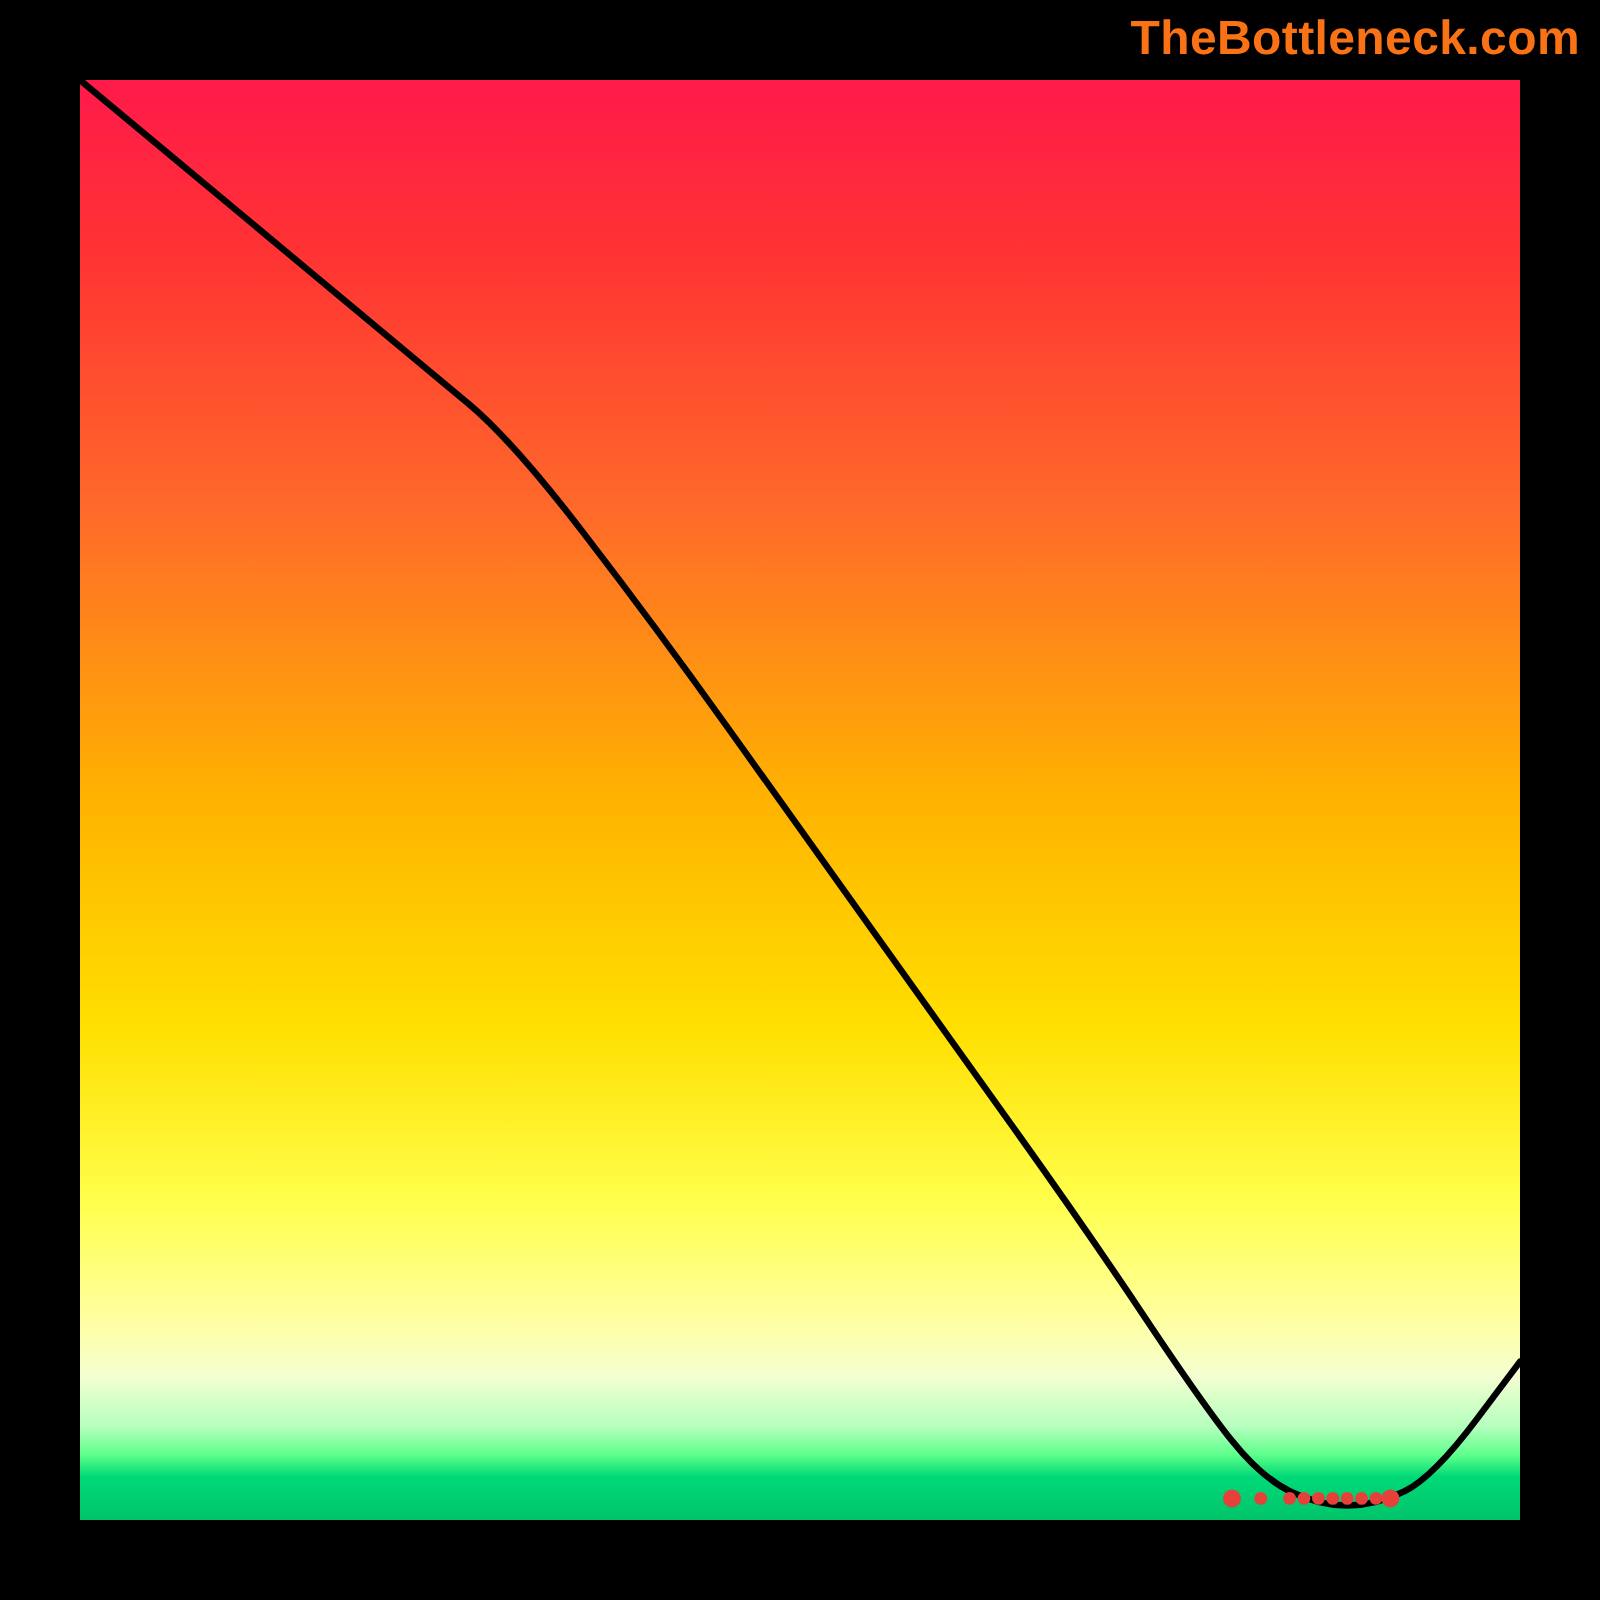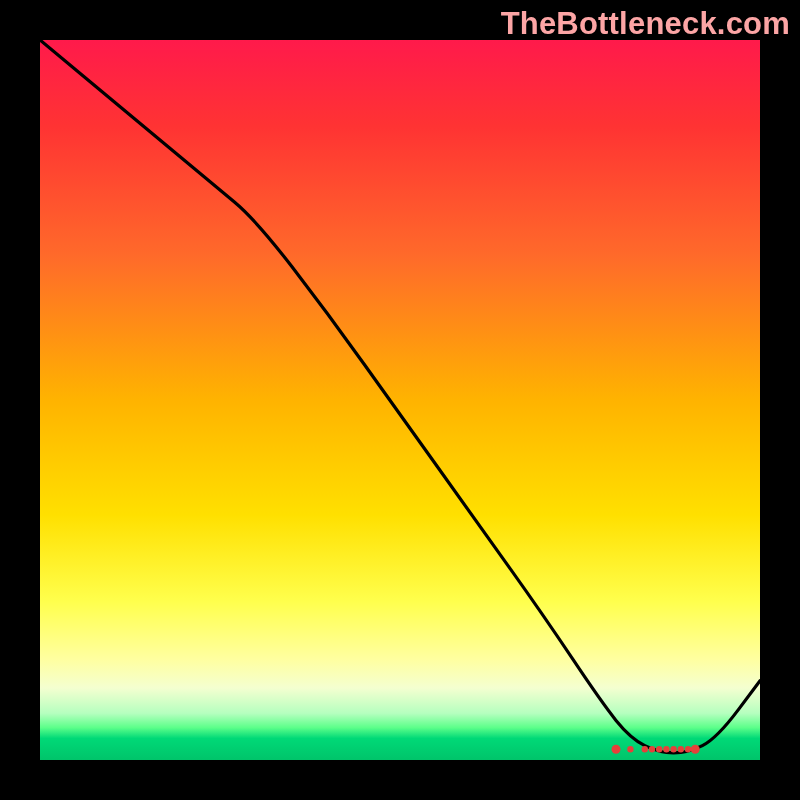--- a/index.html
+++ b/index.html
@@ -38,22 +38,22 @@
       #00c46a 100%);
   }
   .plot svg {
     position: absolute;
     inset: 0;
   }
   .watermark {
     position: absolute;
     top: 6px;
     right: 10px;
-    color: #fca5a5;
-    font-size: 31px;
+    color: #f97316;
+    font-size: 24px;
     font-weight: 600;
     letter-spacing: 0.2px;
     user-select: none;
   }
 </style>
 </head>
 <body>
 
 <div class="frame">
 

